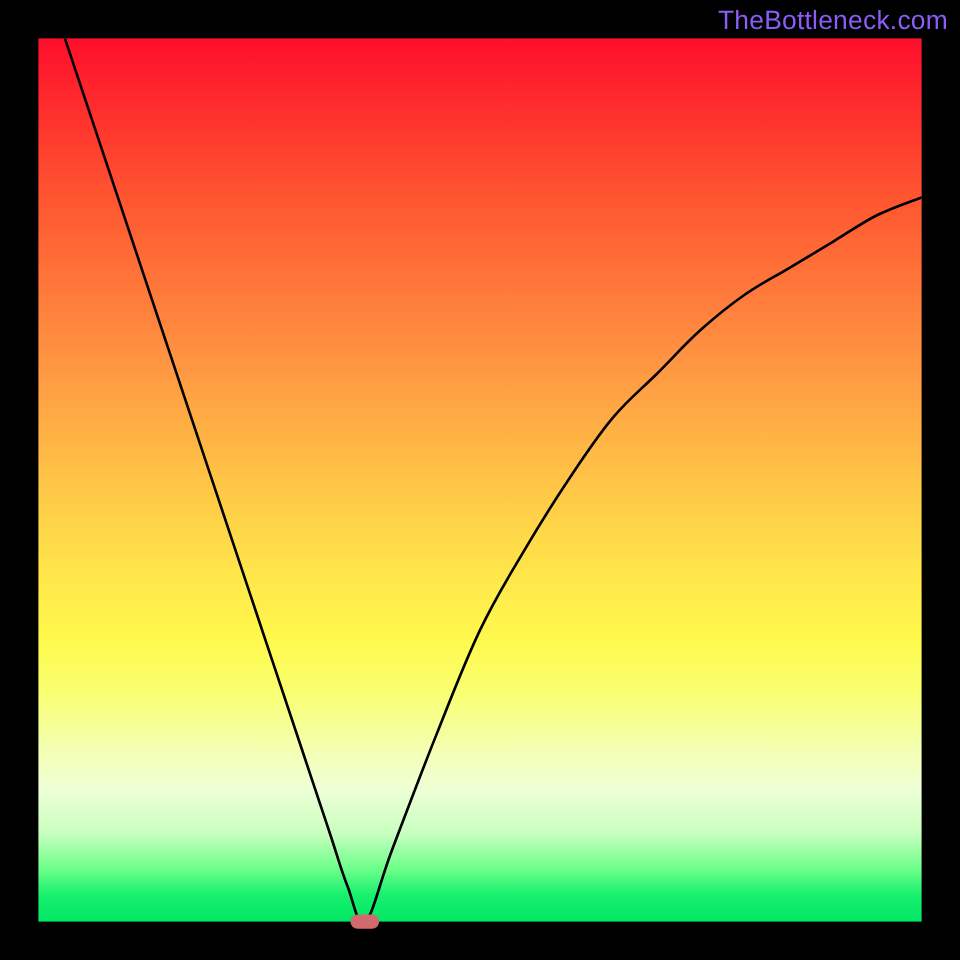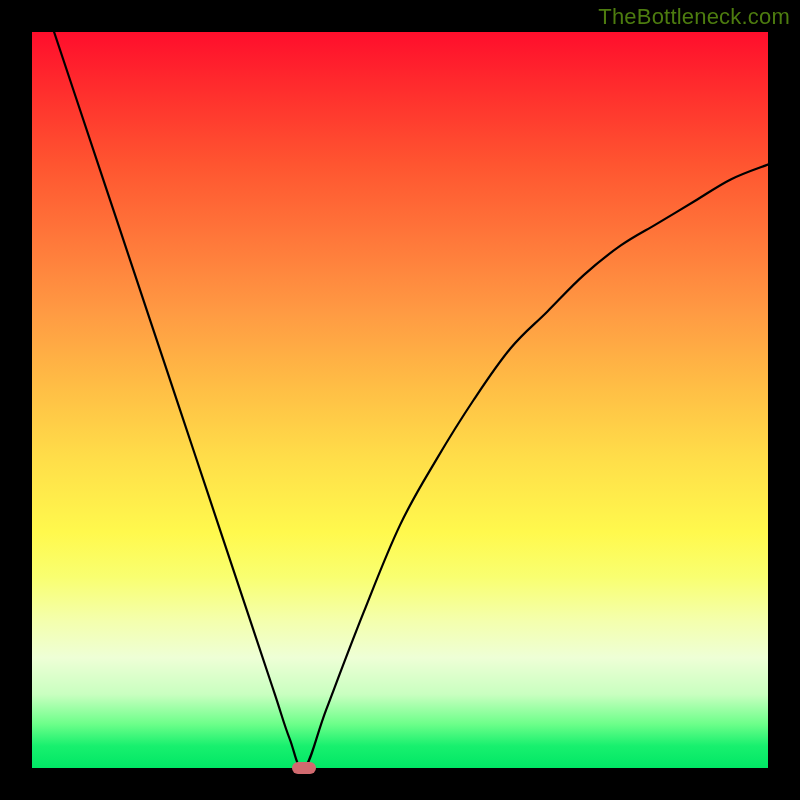--- a/index.html
+++ b/index.html
@@ -10,21 +10,21 @@
     height: 800px;
     background: #000;
   }
   .watermark {
     position: absolute;
     top: 4px;
     right: 10px;
     font-family: Arial, Helvetica, sans-serif;
     font-size: 22px;
     font-weight: 500;
-    color: #4d7c0f;
+    color: #8b5cf6;
     z-index: 10;
     letter-spacing: 0.2px;
   }
   .plot-area {
     position: absolute;
     left: 32px;
     top: 32px;
     width: 736px;
     height: 736px;
     background: linear-gradient(to bottom,

